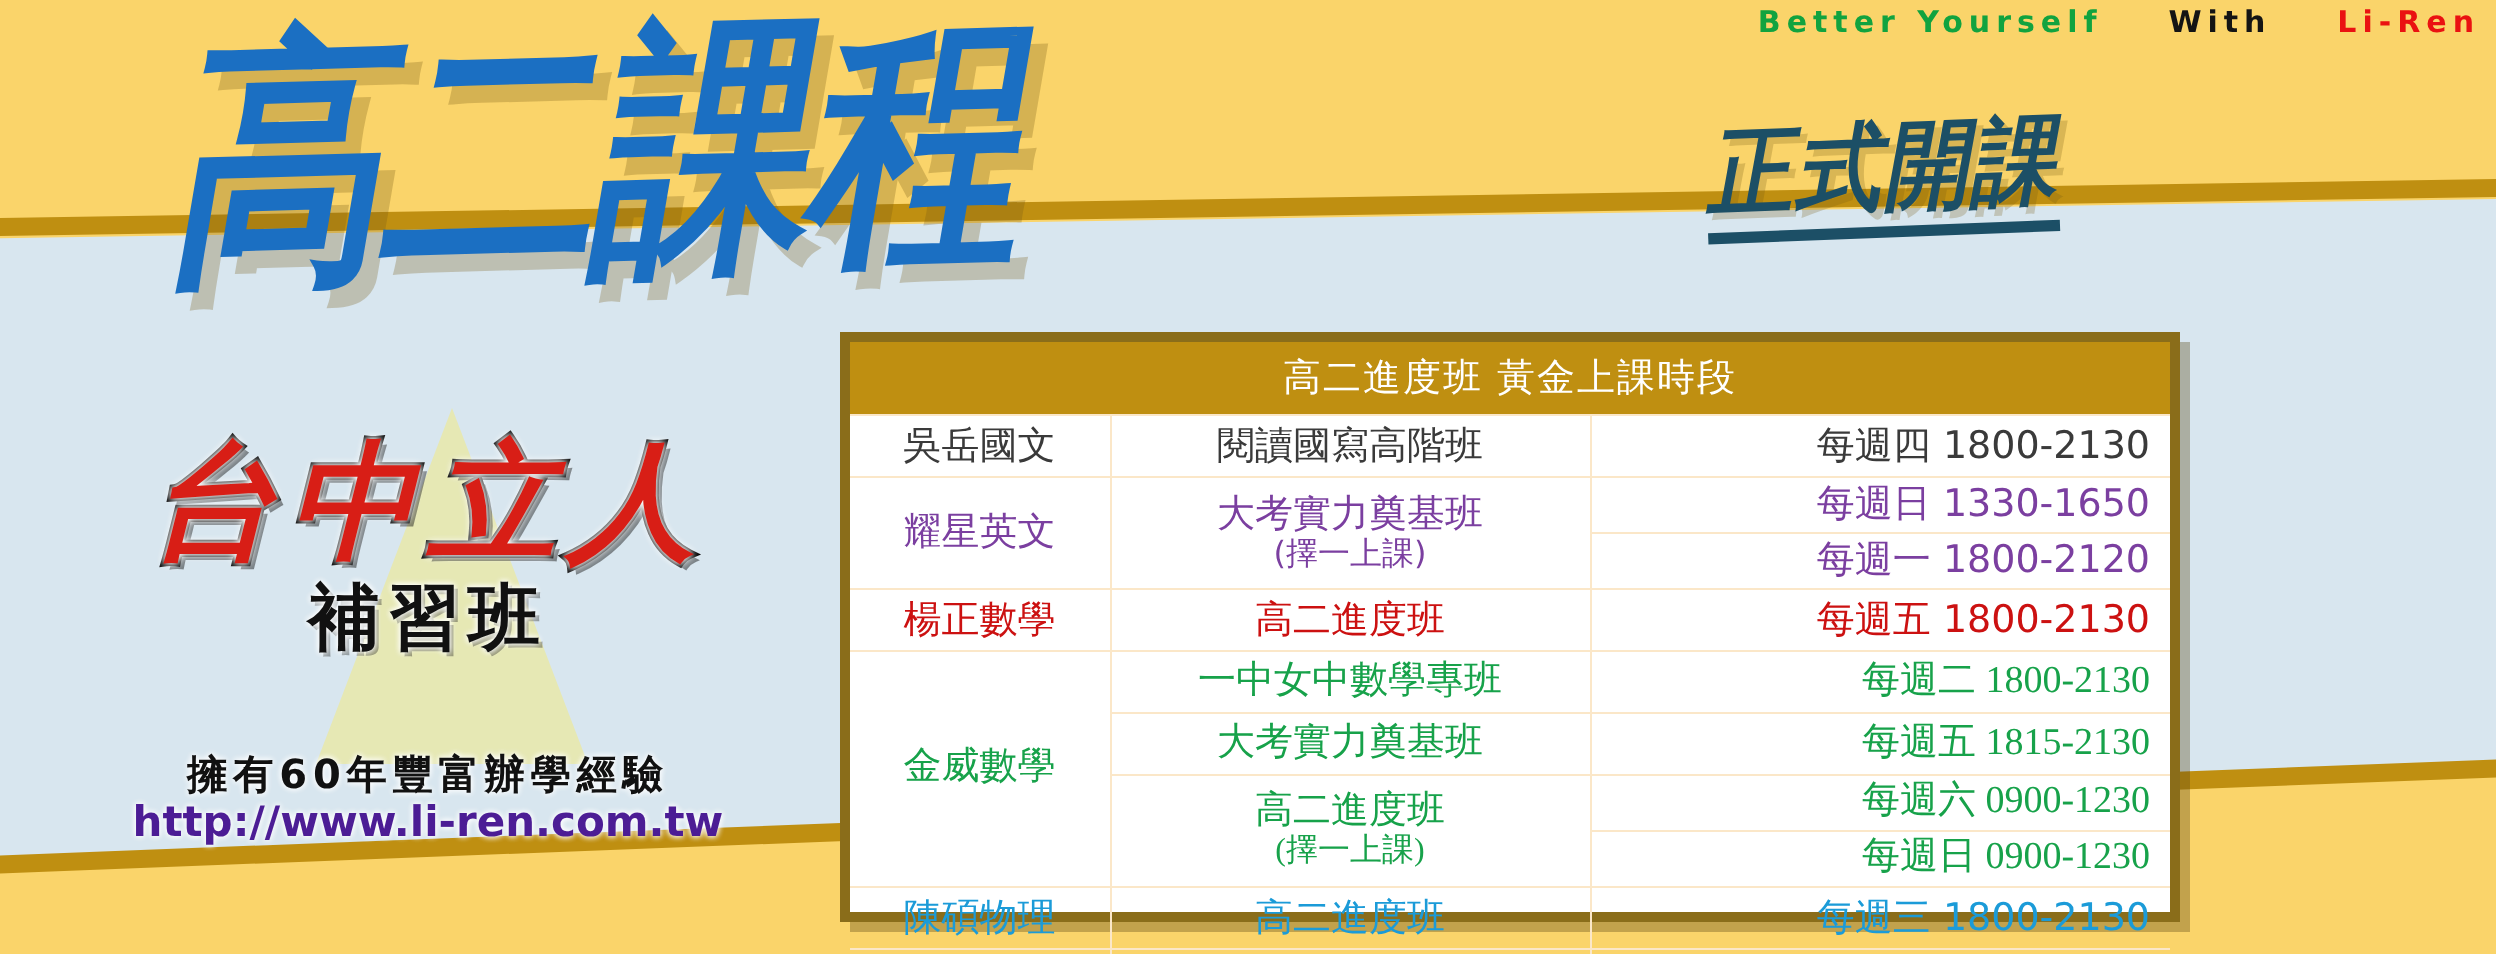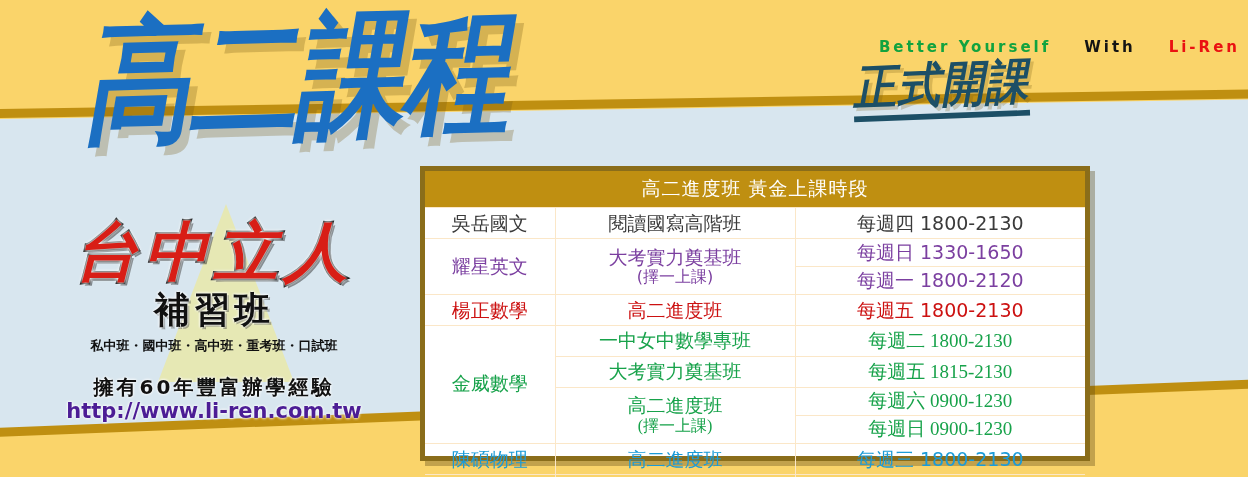--- a/index.html
+++ b/index.html
@@ -41,21 +41,20 @@
     transform:rotate(-2.2deg);
     transform-origin:left top;
   }
 
   
   .tagline{
     position:absolute;left:640px;top:2px;width:600px;
     text-align:right;
     font-size:15px;font-weight:bold;letter-spacing:3px;
     white-space:nowrap;
-    margin-top:36px;
   }
   .tg-green{color:#11a33f;}
   .tg-black{color:#141414;}
   .tg-red{color:#ea1111;}
 
   
   .headline{
     position:absolute;left:80px;top:16px;
     font-family:"DejaVu Sans","Liberation Sans",sans-serif;
     font-size:108px;line-height:1;
@@ -151,21 +150,21 @@
   .sched td{
     padding:0 10px;
     border-top:1px solid #fbe7c8;
     border-left:1px solid #fbe7c8;
     font-size:19px;
     text-align:center;
     vertical-align:middle;
     line-height:1.18;
   }
   .sched td.c-first{border-left:none;}
-  .sched td.c-time{text-align:center;}
+  .sched td.c-time{text-align:right;}
   .sched tr.r1 td{height:30px;}
   .sched tr.r-sub td{height:27px;}
   .small-note{font-size:16px;display:block;}
 
   .c-black{color:#3a3a3a;}
   .c-purple{color:#7b3fa0;}
   .c-red{color:#cc1111;margin-top:42px;}
   .c-green{color:#17a24a;font-family:Liberation Serif, serif;}
   .c-blue{color:#1b9bd8;}
   .c-orange{color:#f0702a;}
@@ -188,21 +187,20 @@
     <span class="tg-red">Li-Ren</span>
   </div>
 
   <div class="headline">高二課程</div>
   <div class="subhead">正式開課</div>
 
   <div class="logo-wrap">
     <div class="logo-mtn"></div>
     <div class="logo-main">台中立人</div>
     <div class="logo-sub">補習班</div>
-    <div class="logo-classes">私中班・國中班・高中班・重考班・口試班</div>
     <div class="logo-exp">擁有60年豐富辦學經驗</div>
     <div class="logo-url">http://www.li-ren.com.tw</div>
   </div>
 
   <div class="table-shadow"></div>
   <div class="table-box">
     <table class="sched">
       <colgroup>
           <col class="c1">
           <col class="c2">

